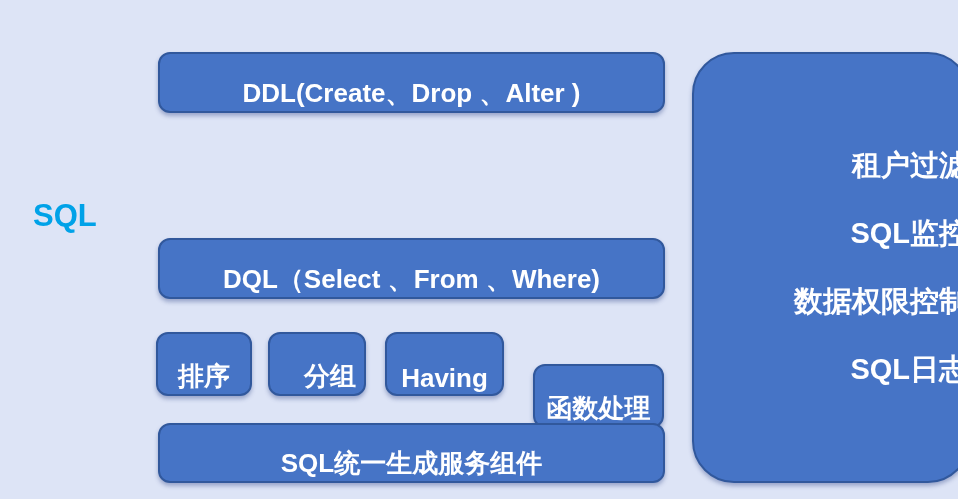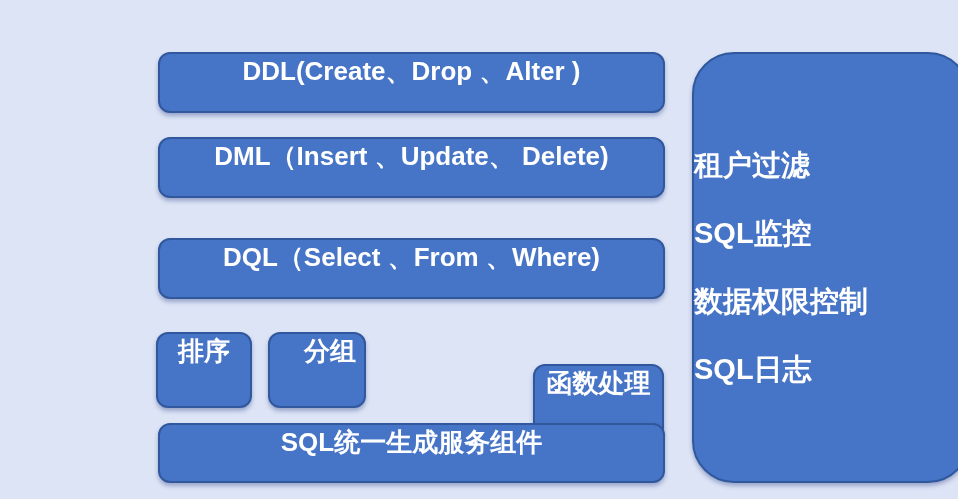--- a/index.html
+++ b/index.html
@@ -20,30 +20,30 @@
     background:var(--bg);
     overflow:hidden;
   }
   .box{
     position:absolute;
     background:var(--fill);
     border:2px solid var(--border);
     border-radius:12px;
     color:var(--text);
     font-weight:bold;
-    display:flex;align-items:flex-start;justify-content:center;
+    display:flex;align-items:flex-end;justify-content:center;
     box-shadow:0 3px 4px rgba(70,90,150,0.45);
     box-sizing:border-box;
     white-space:nowrap;
   }
   .wide{left:158px;width:507px;height:61px;font-size:26px;}
   #row-ddl{top:52px;}
   #row-dml{top:137px;}
   #row-dql{top:238px;}
-  .clause{top:332px;height:76px;font-size:26px;}
+  .clause{top:332px;height:64px;font-size:26px;}
   #clause-0{left:156px;width:96px;}
   #clause-1{left:268px;width:98px;padding-left:26px;}
   #clause-2{left:385px;width:119px;}
   #clause-3{left:533px;width:131px;margin-top:32px;}
   #bottom-box{left:158px;top:423px;width:507px;height:60px;font-size:26px;}
   #side-panel{
     left:692px;top:52px;width:278px;height:431px;
     border-radius:42px;
     flex-direction:column;gap:39px;
     font-size:29px;
@@ -56,39 +56,40 @@
     font-size:31px;font-weight:bold;
     line-height:52px;
   }
 </style>
 </head>
 <body>
 
 <div id="canvas">
 
   <div id="engine-label">
+    <div>SQL</div>
   </div>
 
   <div class="box wide" id="row-ddl">
     <span>DDL(Create、Drop 、Alter )</span>
   </div>
 
-  <div class="box wide" id="row-dml">
-    <span>DML（Insert 、Update、 Delete)</span>
-  </div>
 
   <div class="box wide" id="row-dql">
     <span>DQL（Select 、From 、Where)</span>
   </div>
 
   <div class="box clause" id="clause-0">
     <span>排序</span>
   </div>
   <div class="box clause" id="clause-1">
     <span>分组</span>
+  </div>
+  <div class="box clause" id="clause-2">
+    <span>Having</span>
   </div>
   <div class="box clause" id="clause-3">
     <span>函数处理</span>
   </div>
 
   <div class="box" id="bottom-box">
     <span>SQL统一生成服务组件</span>
   </div>
 
   <div class="box" id="side-panel">

